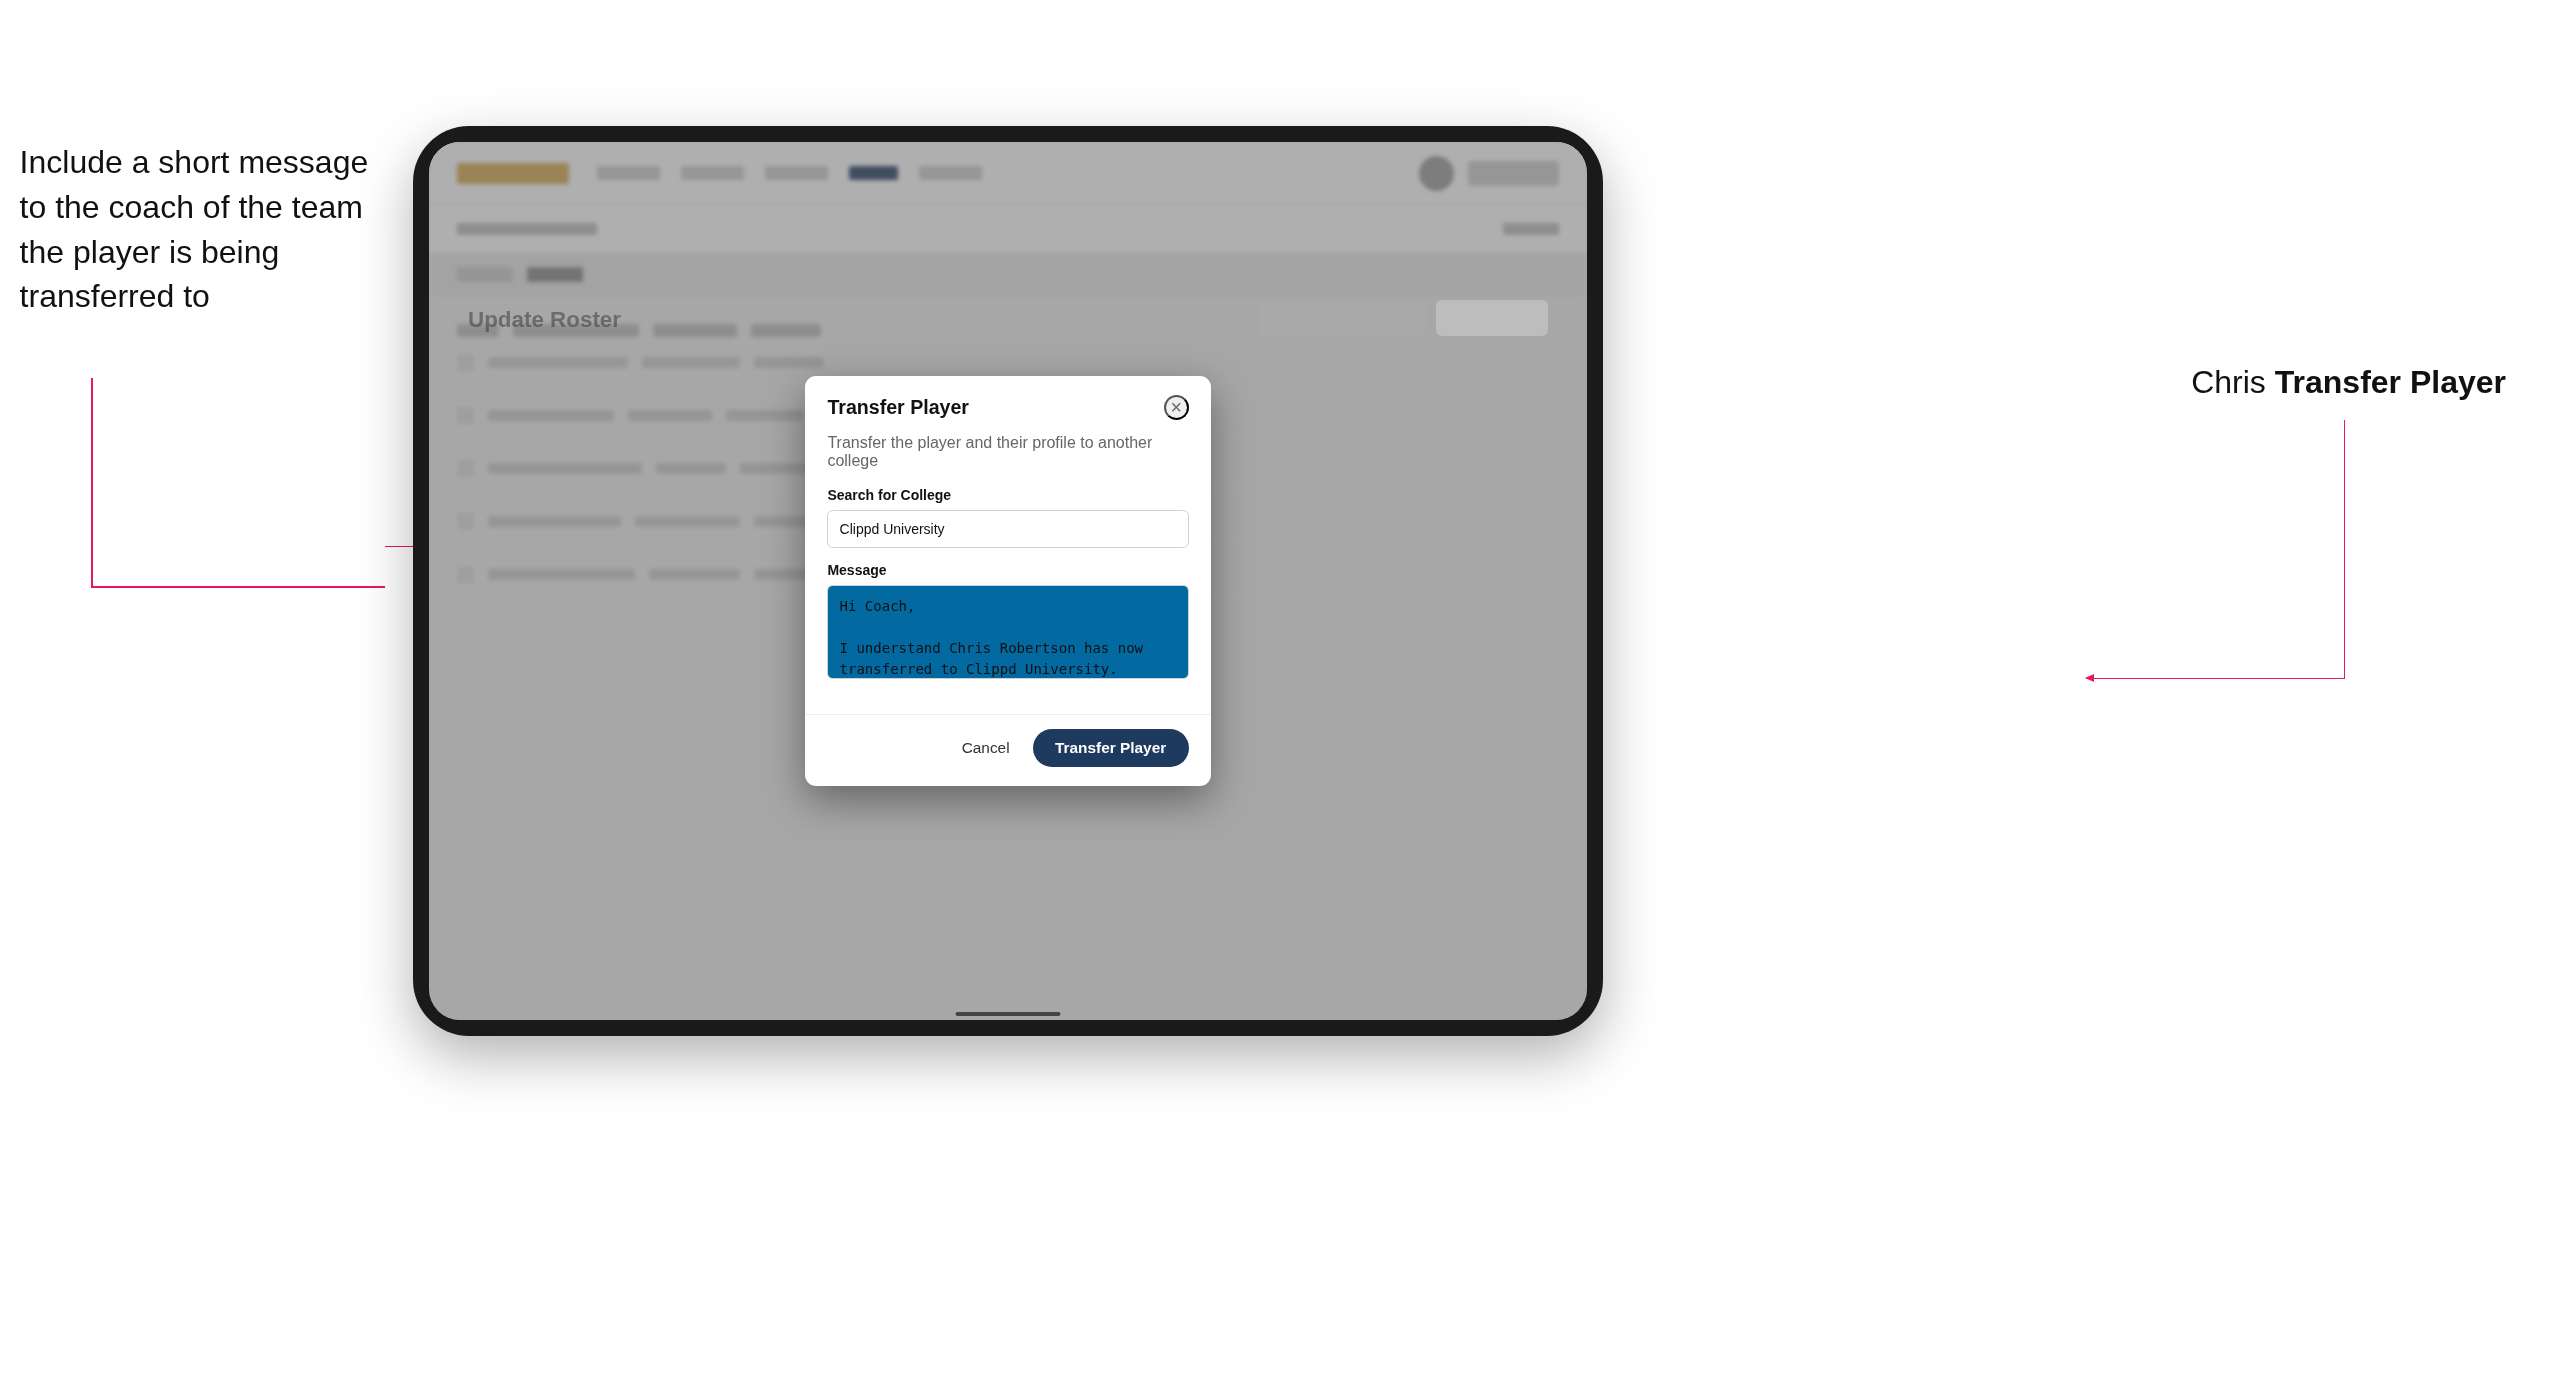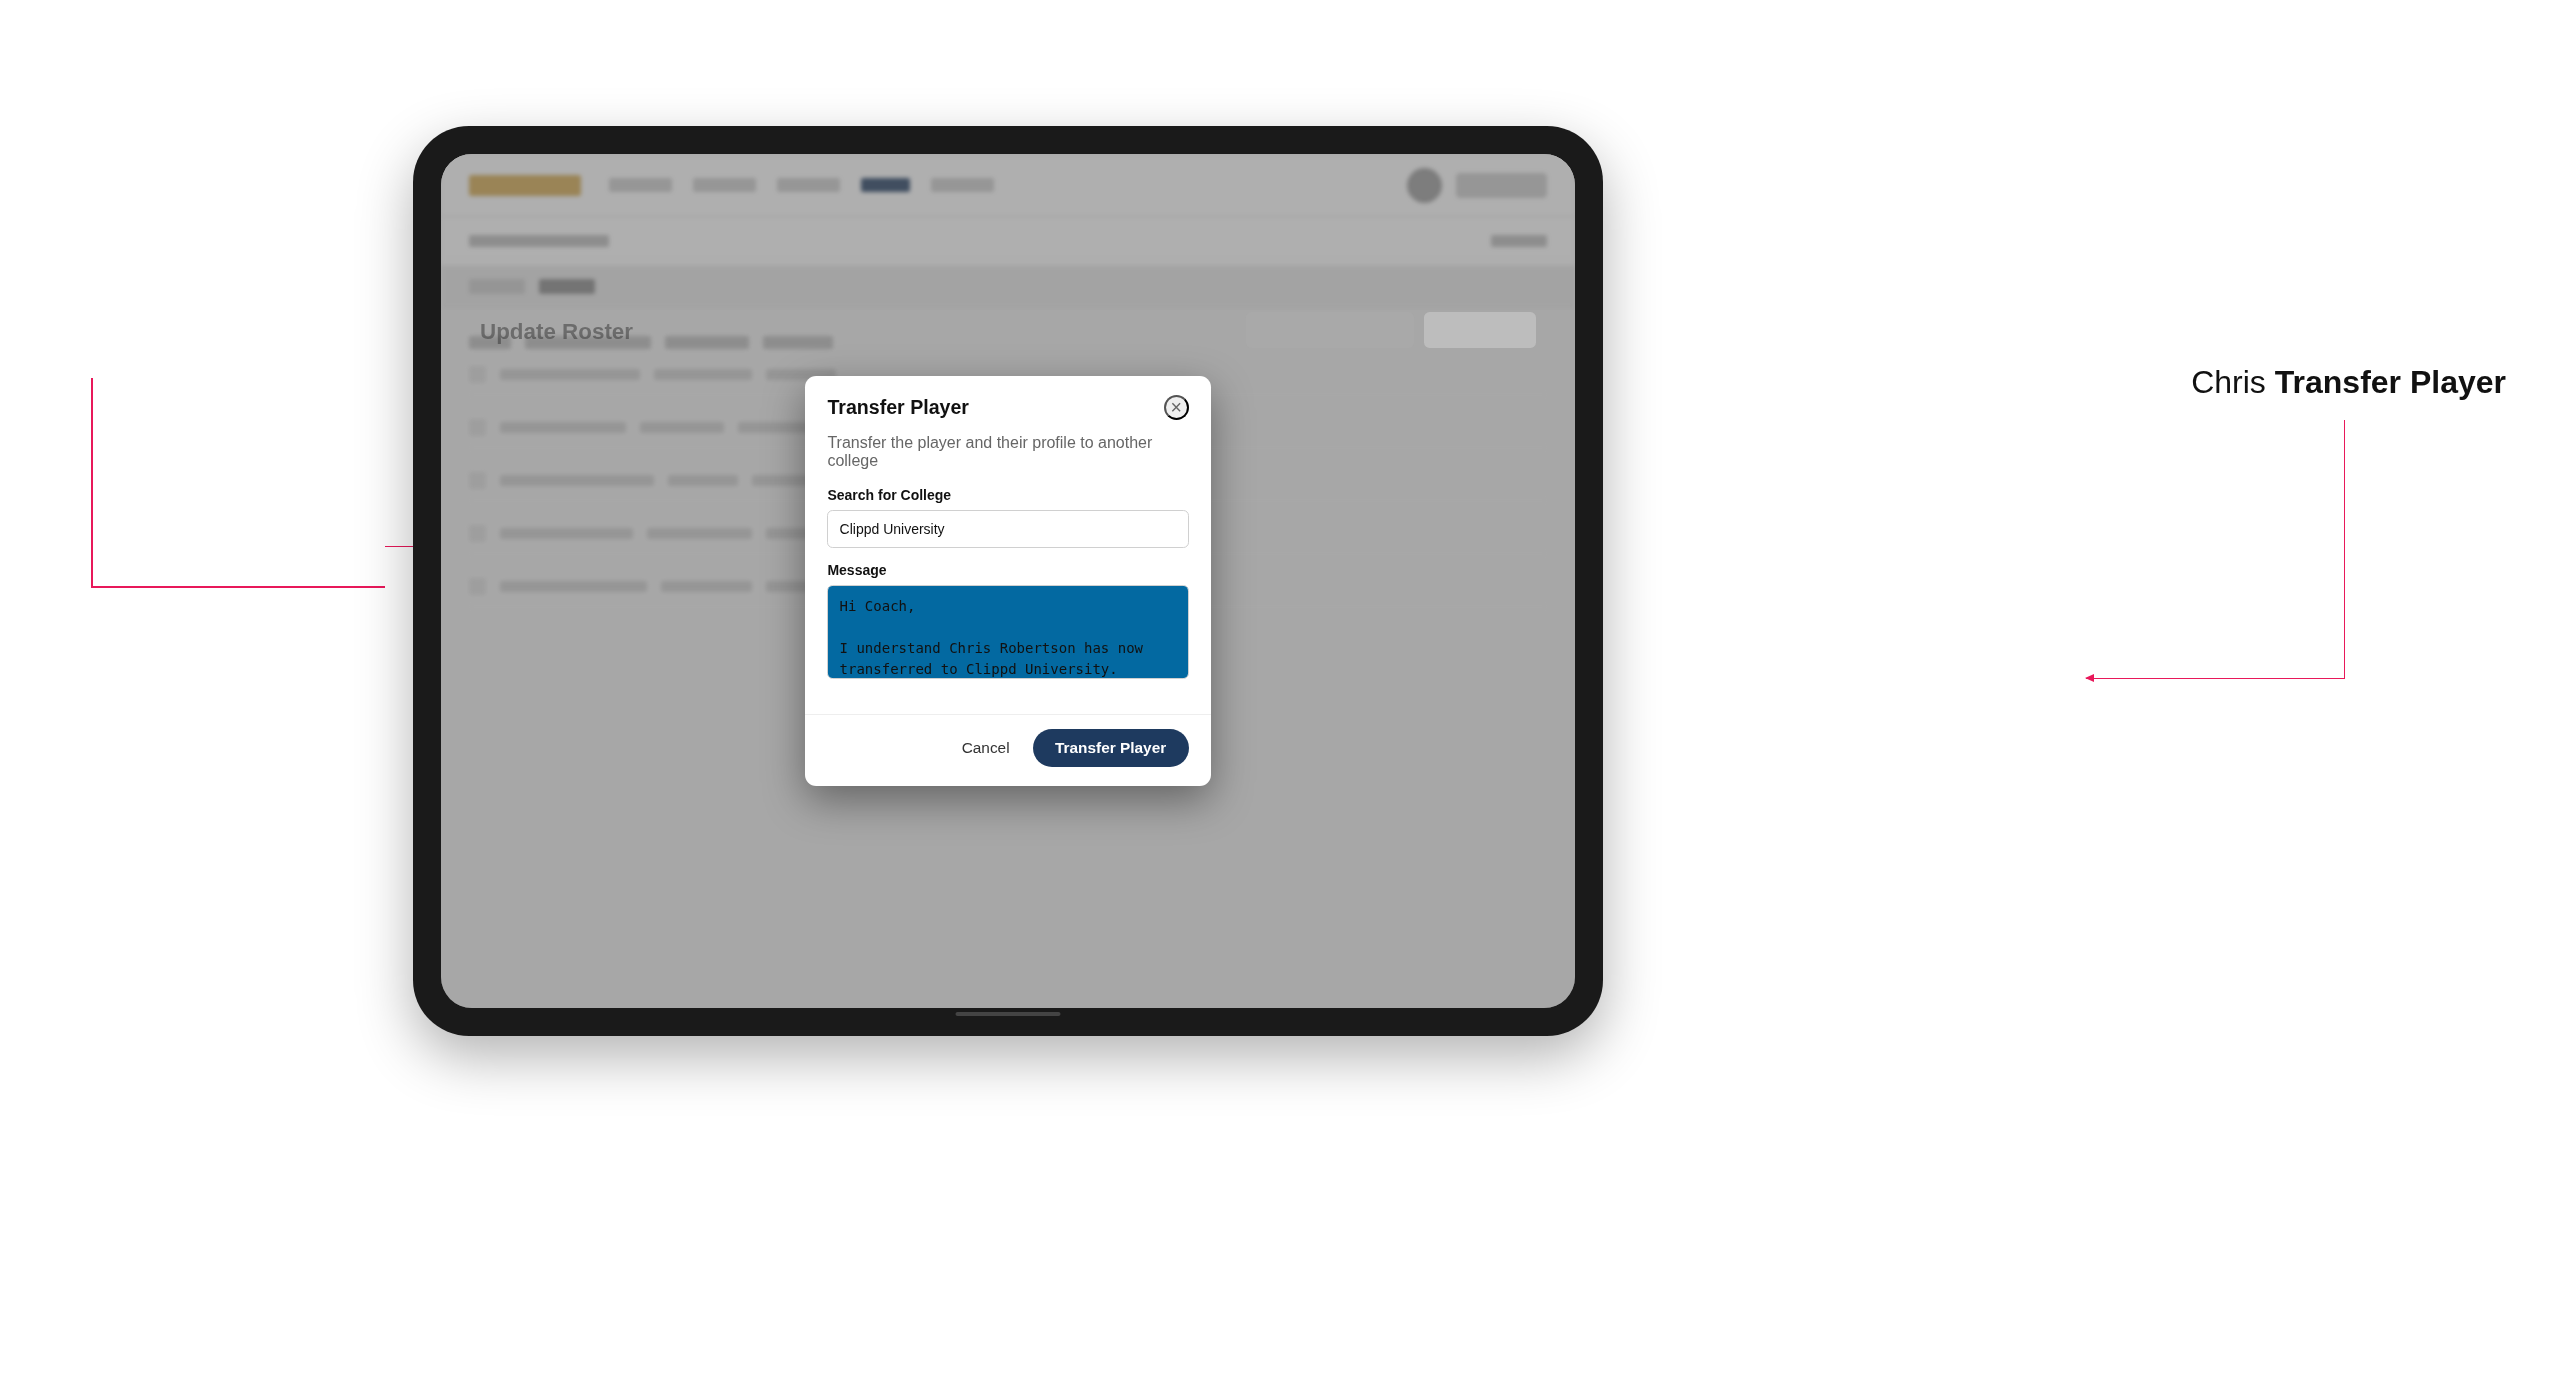--- a/index.html
+++ b/index.html
@@ -36,21 +36,21 @@
 
     
     .tablet {
       position: absolute;
       left: 413px;
       top: 126px;
       width: 1190px;
       height: 910px;
       background: #1a1a1a;
       border-radius: 56px;
-      padding: 28px;
+      padding: 16px;
       box-shadow: 0 21px 56px rgba(0,0,0,0.3);
     }
 
     .tablet-screen {
       width: 100%;
       height: 100%;
       background: #f0f0f0;
       border-radius: 31px;
       overflow: hidden;
       position: relative;
@@ -414,20 +414,21 @@
       width: 12.6px;
       height: 12.6px;
       background: #333;
       border-radius: 50%;
     }
   </style>
 </head>
 <body>
 
 <div class="annotation-left">
+  <p>Include a short message to the coach of the team the player is being transferred to</p>
 </div>
 
 <div class="annotation-right">
   <span>Chris </span><strong>Transfer Player</strong>
 </div>
 
 <div class="bracket-left"></div>
 
 <div class="arrow-left"></div>
 

